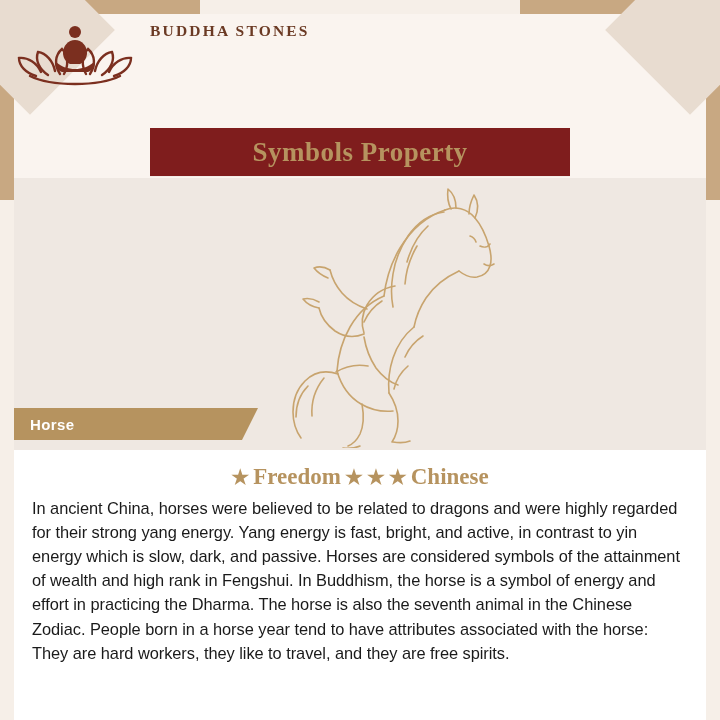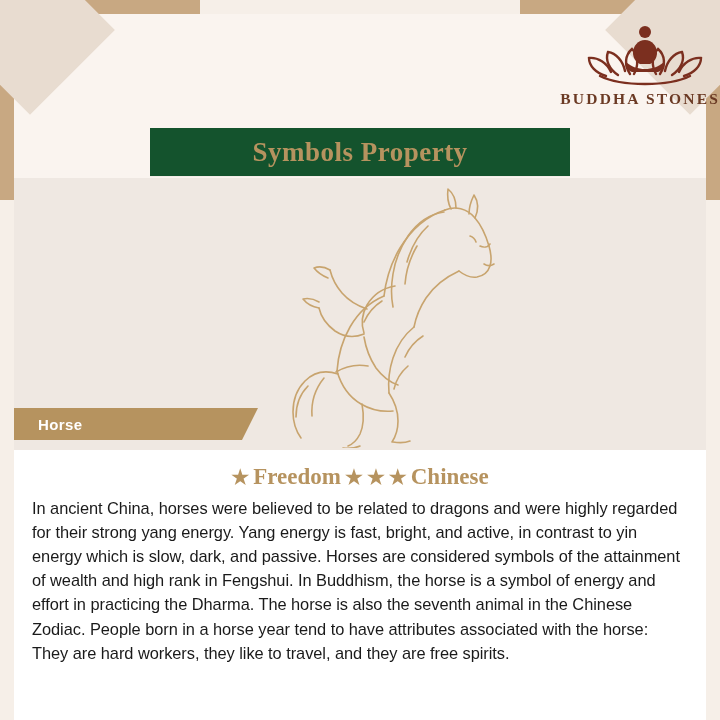--- a/index.html
+++ b/index.html
@@ -83,22 +83,22 @@
     background: #faf4ef;
   }
 
   
   .header {
     position: absolute;
     left: 0;
     right: 0;
     top: 18px;
     display: flex;
-    flex-direction: column;
-    align-items: flex-end;
+    flex-direction: row;
+    align-items: flex-start;
   }
   .logo-mark {
     width: 150px;
     height: 68px;
     display: block;
   }
   .brand-name {
     margin-top: 4px;
     font-size: 15.5px;
     letter-spacing: 2.2px;
@@ -107,21 +107,21 @@
     font-family: "Liberation Serif", serif;
   }
 
   
   .title-band {
     position: absolute;
     left: 150px;
     top: 128px;
     width: 420px;
     height: 48px;
-    background: #14532d;
+    background: #7f1d1d;
     display: flex;
     align-items: center;
     justify-content: center;
     box-shadow: 0 1px 0 rgba(0,0,0,0.03);
   }
   .title-band-text {
     font-family: "Liberation Serif", serif;
     font-weight: 700;
     font-size: 27px;
     color: #b6935f;
@@ -161,21 +161,21 @@
     content: "";
     position: absolute;
     right: -16px;
     top: 0;
     width: 0;
     height: 0;
     border-top: 32px solid #b6935f;
     border-right: 16px solid transparent;
   }
   .label-ribbon-text {
-    padding-left: 24px;
+    padding-left: 16px;
     color: #ffffff;
     font-size: 15px;
     font-weight: 700;
     letter-spacing: 0.4px;
   }
 
   
   .body-panel {
     position: absolute;
     left: 14px;

